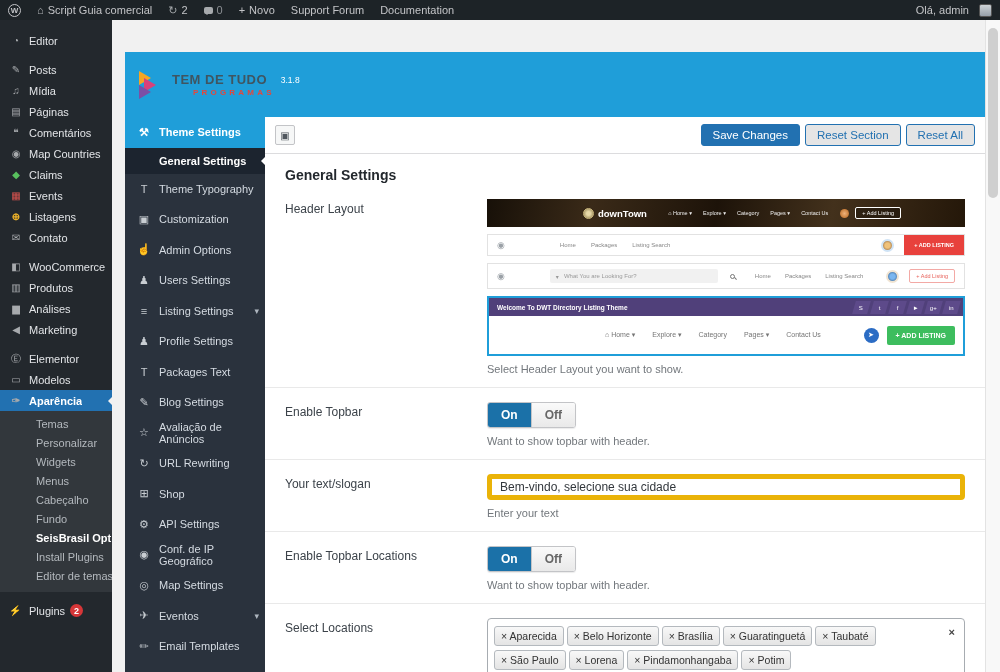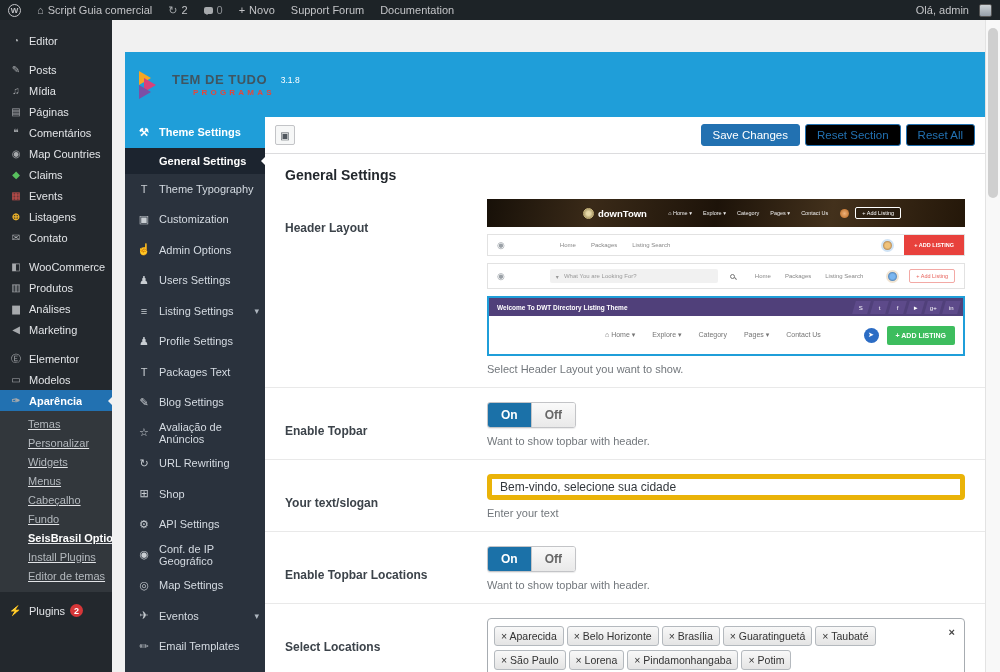--- a/index.html
+++ b/index.html
@@ -31,21 +31,21 @@
   .mi .ic[data-c="green"] { color:#58c05e; }
   .mi .ic[data-c="cal"]  { color:#d9534f; }
   .mi .ic[data-c="yellow"]{ color:#f0b429; font-weight:bold; }
   .mi .lbl { white-space:nowrap; overflow:hidden; }
   .mi[data-state="current"] { background:#2271b1; color:#fff; font-weight:bold; }
   .mi[data-state="current"]:after { content:""; position:absolute; right:0; top:50%; transform:translateY(-50%);
     border:4px solid transparent; border-right-color:#f1f1f1; }
   .mi .badge { margin-left:5px; background:#d63638; color:#fff; border-radius:50%; min-width:13px; height:13px;
     font-size:9px; display:flex; align-items:center; justify-content:center; font-weight:bold; padding:0 2px; }
   .chev:empty, .badge:empty { display:none; }
-  .wpsub { list-style:none; background:#32373c; padding:4px 4px 6px;text-decoration:underline; }
+  .wpsub { list-style:none; background:#32373c; padding:4px 12px 6px; }
   .wpsub li { padding:3px 6px 3px 24px; color:#b4b9be; font-size:11px; height:19px; cursor:pointer; white-space:nowrap; }
   .wpsub li[data-state="bold"] { color:#fff; font-weight:bold; }
 
   
   #panel { position:absolute; top:52px; left:125px; width:860px; height:632px; display:flex; flex-direction:column; }
   .panel-head { height:65px; background:#1f9ed9; display:flex; align-items:center; padding-left:13px; flex:0 0 65px; }
   .logo-mark { position:relative; width:26px; height:30px; margin-right:8px; flex:0 0 26px; }
   .logo-mark i { position:absolute; width:0; height:0; border-top:7px solid transparent; border-bottom:7px solid transparent; }
   .logo-mark .t1 { border-left:12px solid #f5a623; top:1px; left:1px; }
   .logo-mark .t2 { border-left:12px solid #d9417b; top:8px; left:6px; }
@@ -69,24 +69,24 @@
 
   
   #content { flex:1; background:#fff; min-width:0; display:flex; flex-direction:column; overflow:hidden; }
   .chead { display:flex; align-items:center; justify-content:space-between; padding:7px 10px; border-bottom:1px solid #dcdcde; flex:0 0 36px; }
   .expand-btn { width:20px; height:20px; border:1px solid #c3c4c7; background:#f6f7f7; border-radius:2px;
     font-size:10px; color:#50575e; display:flex; align-items:center; justify-content:center; cursor:pointer; }
   .chead-btns { display:flex; gap:5px; }
   .btn { font-size:11.5px; padding:4px 11px; border-radius:3px; border:1px solid #2271b1; cursor:pointer;
     font-family:"Liberation Sans", sans-serif; }
   .btn-primary { background:#2271b1; color:#fff; }
-  .btn-secondary { background:#000000; color:#2271b1; }
+  .btn-secondary { background:#e5e5e5; color:#2271b1; }
   .page-title { font-size:14px; font-weight:bold; color:#23282d; padding:13px 20px 2px; }
   .srow { display:flex; padding:14px 20px 12px; border-bottom:1px solid #e9e9e9; }
-  .srow-label { width:202px; flex:0 0 202px; font-size:12px; font-weight:bold; color:#3c434a; padding-top:3px;margin-top:19px; }
+  .srow-label { width:202px; flex:0 0 202px; font-size:12px; font-weight:normal; color:#3c434a; padding-top:3px; }
   .srow-ctl { flex:1; min-width:0; }
   .help { font-size:11px; color:#72777c; margin-top:7px; }
 
   
   .pv { width:100%; margin-bottom:7px; position:relative; overflow:hidden; cursor:pointer; }
   .pv .nl { white-space:nowrap; }
   .pv1 { height:28px; background:linear-gradient(100deg,#171008 0%,#3a2a18 22%,#1d1309 48%,#43311c 72%,#241709 100%);
     display:flex; align-items:center; padding:0 8px; }
   .pv1 .brand { display:flex; align-items:center; gap:4px; margin-left:88px; }
   .pv1 .brand-logo { width:11px; height:11px; border-radius:50%; background:radial-gradient(circle at 50% 50%, #e8d9a8 30%, #8a7a4a); border:1px solid #cbb87e; }

